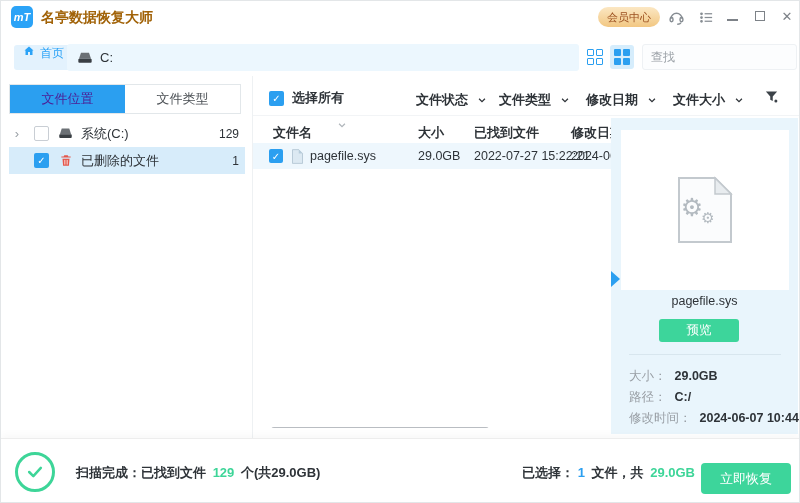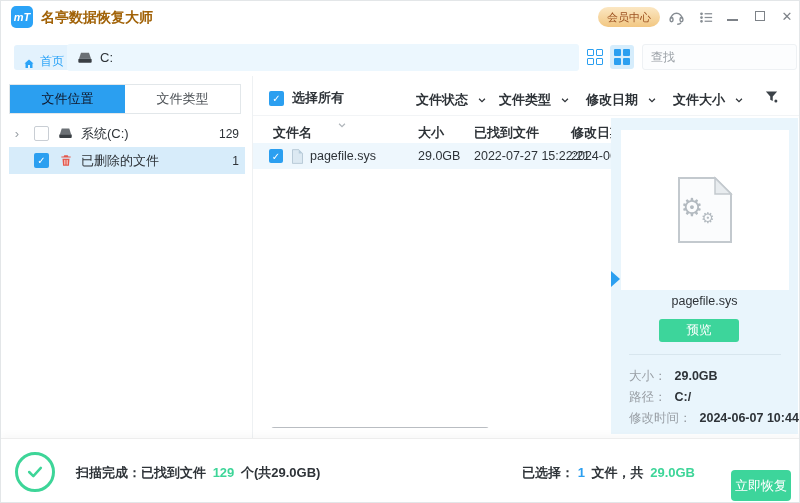--- a/index.html
+++ b/index.html
@@ -21,40 +21,40 @@
                 display:flex; align-items:center; justify-content:center; cursor:pointer;text-align:right; }
   .tb-ic { top:7px; width:18px; height:18px; display:flex; align-items:center; justify-content:center; cursor:pointer; }
   .winctl { top:6px; width:18px; height:18px; display:flex; align-items:center; justify-content:center;
             color:#7d8288; cursor:pointer; }
   .minline { width:11px; border-top:2px solid #7d8288; margin-top:8px; }
   .maxbox { width:10px; height:10px; border:1.5px solid #7d8288; }
   .closex { font-size:13px; }
 
   
   .home-chip { left:13px; top:44px; height:25px; padding:0 9px; background:#e3f2fd; border-radius:3px;
-               display:flex; align-items:flex-end; gap:5px; color:#2ba3f7; font-size:12px; cursor:pointer; }
+               display:flex; align-items:flex-start; gap:5px; color:#2ba3f7; font-size:12px; cursor:pointer; }
   .drive-chip { left:66px; top:43px; width:512px; height:27px; background:#ecf7fe; border-radius:3px;
                 display:flex; align-items:center; gap:7px; padding:0 10px; font-size:13px; cursor:pointer; }
   .grid-btn { top:44px; width:24px; height:24px; border-radius:3px; display:flex; align-items:center; justify-content:center; cursor:pointer; }
   .grid-ic { display:grid; grid-template-columns:7px 7px; grid-template-rows:7px 7px; gap:2px; }
   .grid-ic.outline div { border:1.5px solid #2b9ff0; border-radius:1px; }
   .grid-ic.filled div { background:#2b9ff0; border-radius:1px; }
   .grid-btn.active { background:#d6edfc; }
   .searchbox { left:641px; top:43px; width:155px; height:26px; background:#fcfdfe; border:1px solid #eef1f4;
                border-radius:3px; display:flex; align-items:center; }
   .searchbox input { flex:1; border:none; outline:none; background:transparent; font-size:12px;
                      padding:0 8px; color:#333; font-family:inherit; }
   .searchbox input::placeholder { color:#9aa0a6; }
   .search-div { width:1px; height:14px; background:#e4e8eb; }
 
   
   .sidebar { left:0; top:75px; width:252px; height:362px; border-right:1px solid #eef1f3; background:#fff; }
   .tabs { position:absolute; left:8px; top:8px; width:232px; height:30px; border:1px solid #e2e7ea; display:flex; }
   .tab { flex:1; display:flex; align-items:center; justify-content:center; font-size:13px; cursor:pointer; background:#fff; color:#4a4f54; }
-  .tab.active { background:#2b9ff0; color:#0f172a; }
+  .tab.active { background:#2b9ff0; color:#4c1d95; }
   .tree-row { position:absolute; left:8px; width:236px; height:27px; display:flex; align-items:center; font-size:13px; cursor:pointer; }
   .tree-row.selected { background:#d7ecfa; }
   .tree-count { position:absolute; right:6px; font-size:12px; color:#2e3338; }
   .chev { color:#9aa0a6; font-size:13px; width:16px; text-align:center; }
 
   
   .cb { width:15px; height:15px; border-radius:2px; display:flex; align-items:center; justify-content:center;
         font-size:10px; flex:none; cursor:pointer; }
   .cb.off { background:#fff; border:1px solid #c9ced4; }
   .cb.on { background:#2b9ff0; color:#fff; }
@@ -91,21 +91,21 @@
   
   .bottombar { left:0; top:437px; width:800px; height:66px; background:#fff; border-top:1px solid #ededed;
                box-shadow:0 -3px 8px rgba(0,0,0,0.03); }
   .ok-circle { position:absolute; left:14px; top:13px; width:40px; height:40px; border:3px solid #3dd598;
                border-radius:50%; display:flex; align-items:center; justify-content:center; }
   .scan-text { position:absolute; left:75px; top:25px; font-size:13px; font-weight:bold; }
   .scan-text .green { color:#3dd598; margin:0 3px; }
   .sel-text { position:absolute; right:106px; top:25px; font-size:13px; font-weight:bold; white-space:nowrap;margin-left:16px; }
   .sel-text .blue { color:#2b9ff0; margin-right:3px; }
   .sel-text .green { color:#3dd598; margin-left:3px; }
-  .recover-btn { position:absolute; right:10px; top:31px; width:60px; height:31px; background:#3dd59b; color:#fff;
+  .recover-btn { position:absolute; right:10px; top:24px; width:90px; height:31px; background:#3dd59b; color:#fff;
                  font-size:13px; border:none; border-radius:4px; display:flex; align-items:center; justify-content:center; cursor:pointer; }
 
   .gear-big { position:absolute; font-size:25px; color:#b3bac0; }
 </style>
 </head>
 <body>
 
 <div class="app">
 
   <div class="titlebar">

